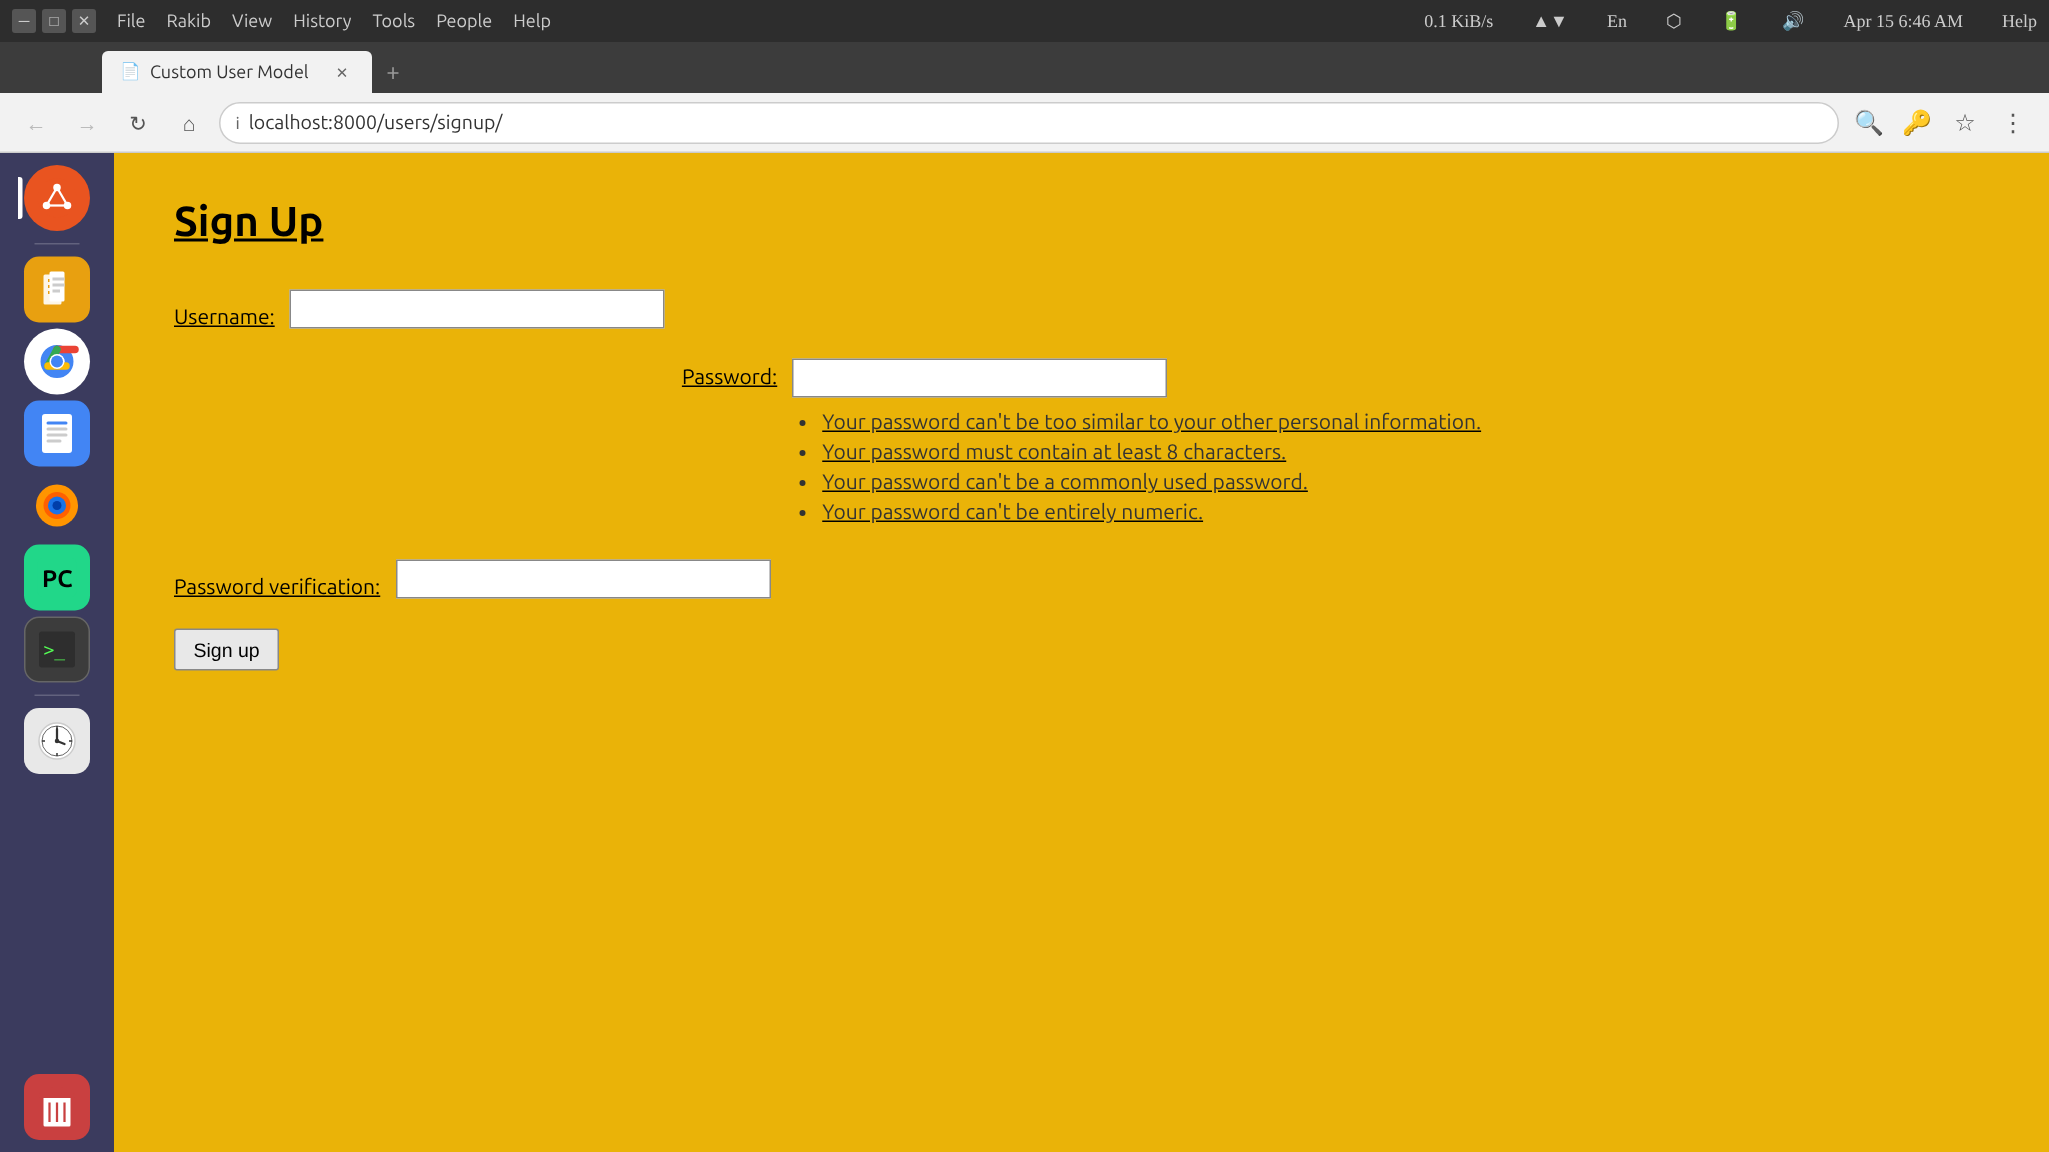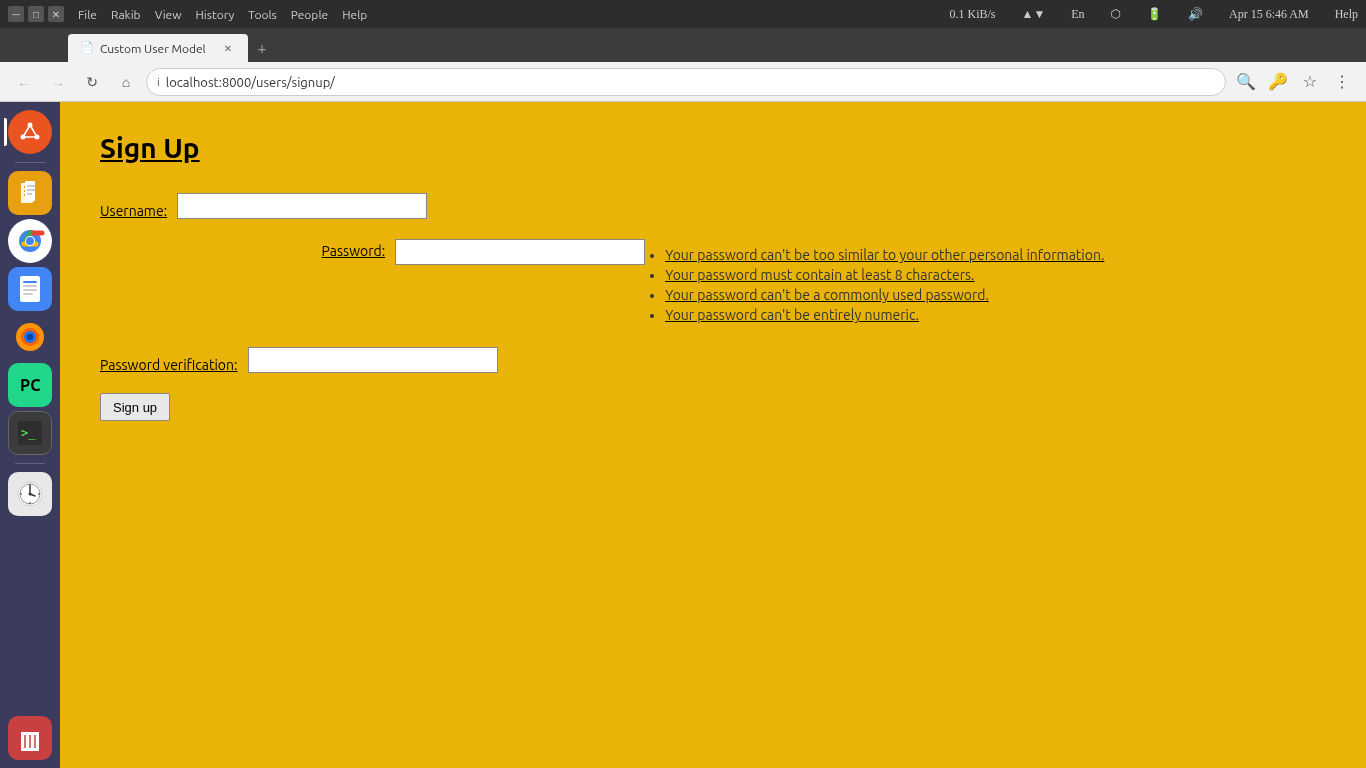--- a/index.html
+++ b/index.html
@@ -109,21 +109,21 @@
 
     
     .browser-body {
       display: flex;
       flex: 1;
       overflow: hidden;
     }
 
     
     .sidebar {
-      width: 60px;
+      width: 76px;
       background: #3b3b5e;
       display: flex;
       flex-direction: column;
       align-items: center;
       padding: 8px 0;
       gap: 4px;
       flex-shrink: 0;
     }
     .sidebar-icon {
       width: 44px; height: 44px;
@@ -193,21 +193,21 @@
     .input-confirm { width: 250px; }
 
     .form-help {
       font-size: 14px;
       color: #333;
       padding-top: 4px;
     }
 
     .password-group {
       display: flex;
-      flex-direction: row;
+      flex-direction: column;
       gap: 0;
     }
 
     .password-hints {
       margin-top: 8px;
       margin-left: 0;
     }
 
     .password-hints ul {
       padding-left: 20px;

